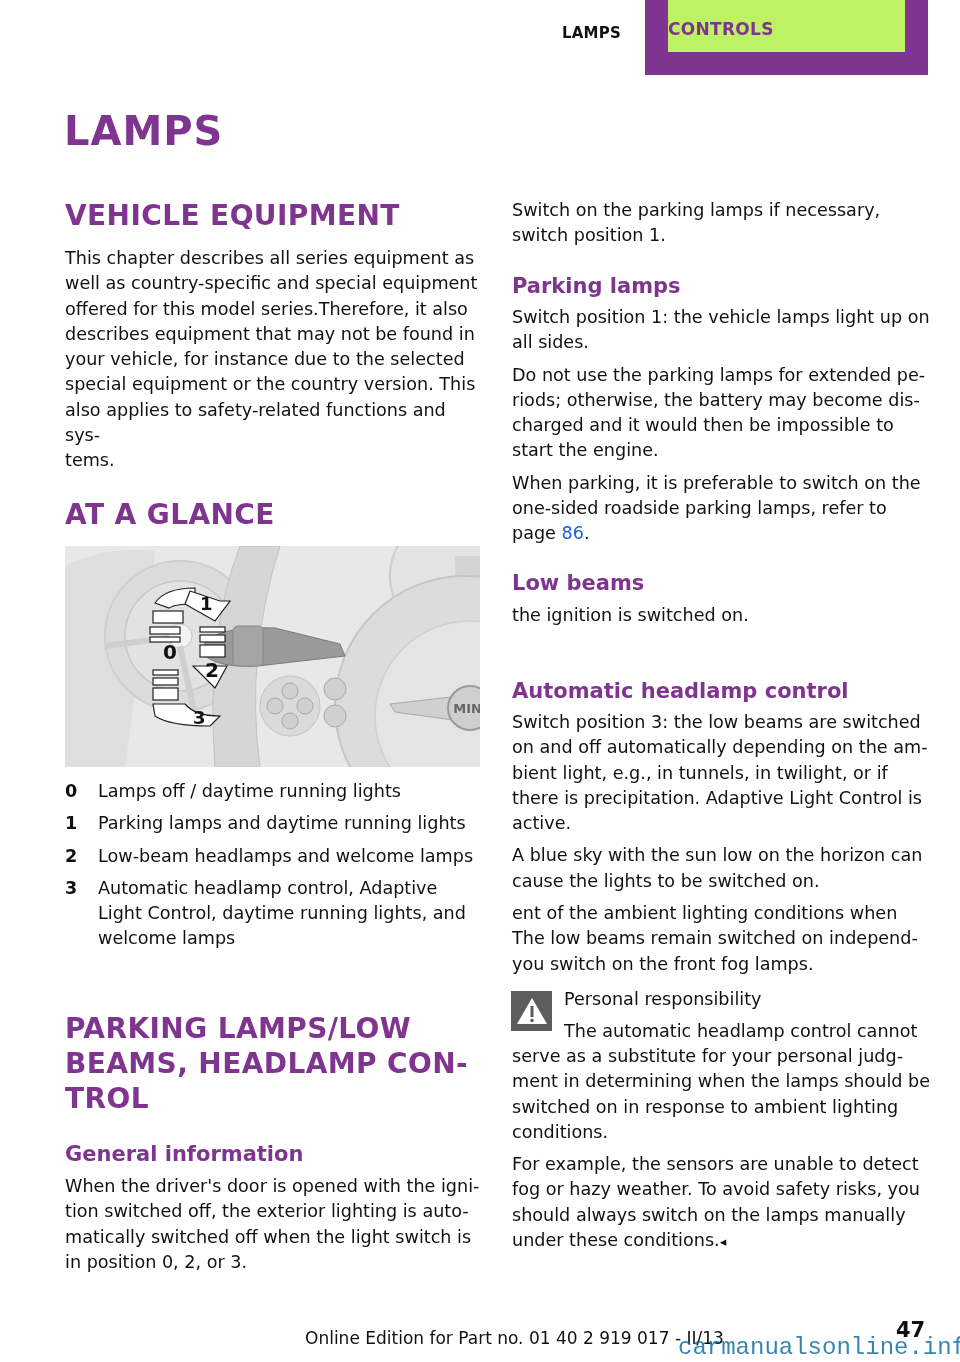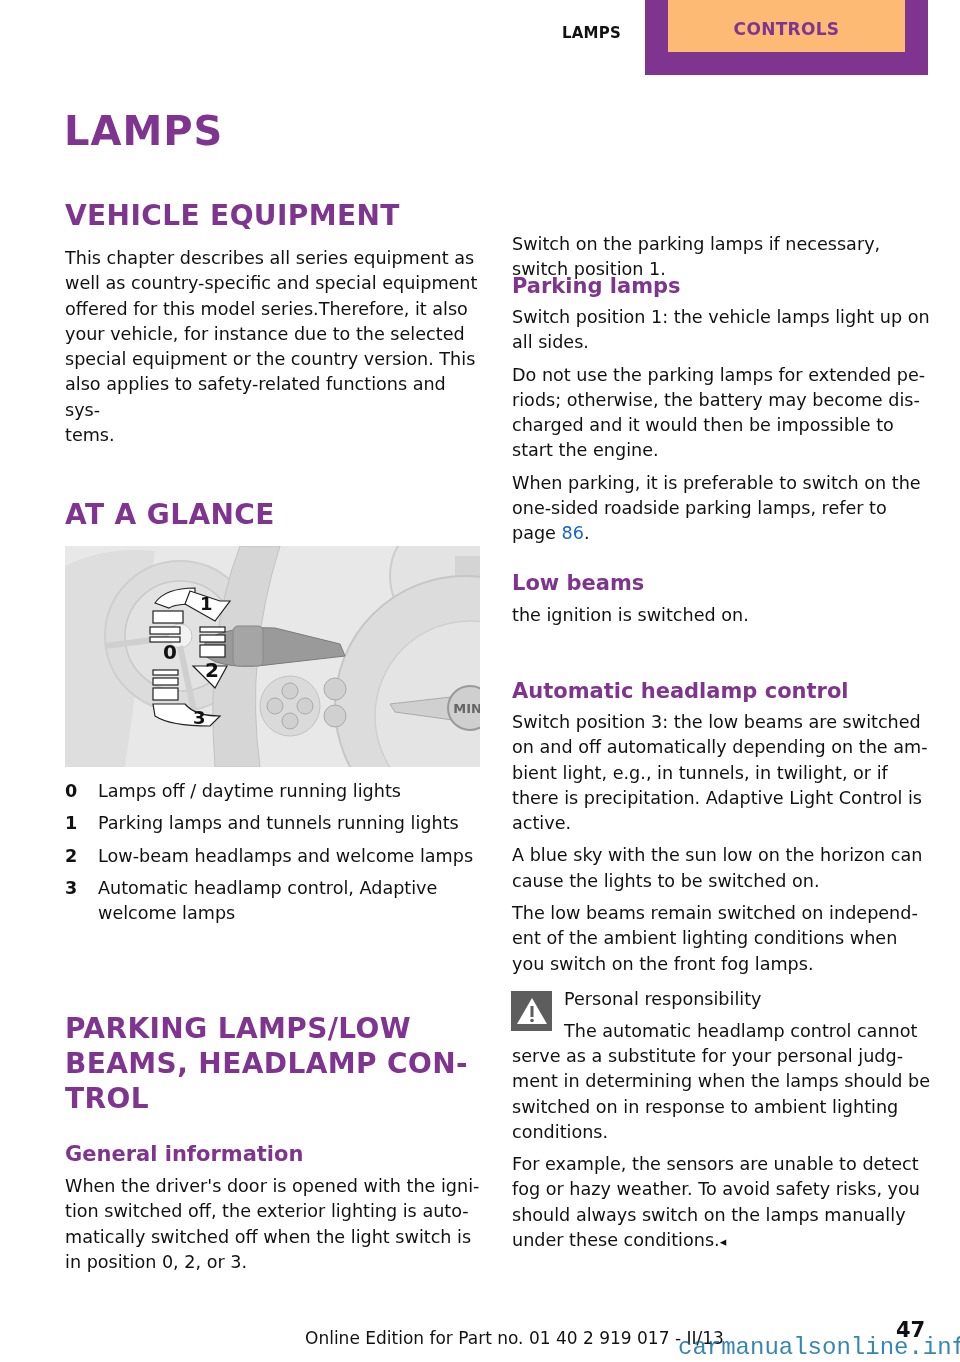--- a/index.html
+++ b/index.html
@@ -1,22 +1,22 @@
 <!DOCTYPE html>
 <html><head>
 <meta charset="utf-8">
 <style>
   html, body { margin: 0; padding: 0; background: #ffffff; }
   body { width: 960px; height: 1362px; position: relative; overflow: hidden;
          font-family: "DejaVu Sans", "Liberation Sans", sans-serif; color: #111; }
   .abs { position: absolute; }
   .run-head-left { left: 562px; top: 24px; font-size: 15px; font-weight: bold; letter-spacing: 0.2px; color: #111; }
   .tab-outer { left: 645px; top: 0; width: 283px; height: 75px; background: #7f358f; }
-  .tab-inner { left: 668px; top: 0; width: 237px; height: 52px; background: #fdba74;
-               display: flex; align-items: center; justify-content: center; padding-top: 6px; box-sizing: border-box; }
+  .tab-inner { left: 668px; top: 0; width: 237px; height: 52px; background: #bef264;
+               display: flex; align-items: center; padding-top: 6px; box-sizing: border-box; }
   .tab-label { font-size: 17px; font-weight: bold; color: #7f358f; letter-spacing: 0.3px; }
 
   .h1 { left: 64px; top: 108px; font-size: 40px; font-weight: bold; color: #7f358f; letter-spacing: 1px; }
   .h2 { font-size: 28px; font-weight: bold; color: #7f358f; line-height: 35px; letter-spacing: 0.4px; }
   .h3 { font-size: 21px; font-weight: bold; color: #7f358f; line-height: 26px; }
   .p  { font-size: 17.6px; line-height: 25.3px; color: #111; }
   .col-left { left: 65px; width: 420px; }
   .col-right { left: 512px; width: 420px; }
 
   .figure { left: 65px; top: 546px; width: 415px; height: 221px; background: #e9e9e9; overflow: hidden; }
@@ -42,20 +42,21 @@
   <span class="tab-label">CONTROLS</span>
 </div>
 
 <div class="abs h1">LAMPS</div>
 
 <div class="abs h2 col-left" style="top:198px;">VEHICLE EQUIPMENT</div>
 <div class="abs p col-left" style="top:246px;">
   <div>This chapter describes all series equipment as</div>
   <div>well as country-specific and special equipment</div>
   <div>offered for this model series.Therefore, it also</div>
+  <div>describes equipment that may not be found in</div>
   <div>your vehicle, for instance due to the selected</div>
   <div>special equipment or the country version. This</div>
   <div>also applies to safety-related functions and sys-</div>
   <div>tems.</div>
 </div>
 
 <div class="abs h2 col-left" style="top:497px;">AT A GLANCE</div>
 
 <div class="abs figure">
   <svg width="415" height="221" viewBox="0 0 415 221">
@@ -114,52 +115,53 @@
 <div class="abs legend">
   <div class="legend-row">
     <span class="legend-num">0</span>
     <span class="legend-text">
         <div>Lamps off / daytime running lights</div>
       </span>
   </div>
   <div class="legend-row">
     <span class="legend-num">1</span>
     <span class="legend-text">
-        <div>Parking lamps and tunnels running lights</div>
+        <div>Parking lamps and daytime running lights</div>
       </span>
   </div>
   <div class="legend-row">
     <span class="legend-num">2</span>
     <span class="legend-text">
         <div>Low-beam headlamps and welcome lamps</div>
       </span>
   </div>
   <div class="legend-row">
     <span class="legend-num">3</span>
     <span class="legend-text">
       <div>Automatic headlamp control, Adaptive</div>
+      <div>Light Control, daytime running lights, and</div>
       <div>welcome lamps</div>
     </span>
   </div>
 </div>
 
 <div class="abs h2 col-left" style="top:1011px;">
   <div>PARKING LAMPS/LOW</div>
   <div>BEAMS, HEADLAMP CON-</div>
   <div>TROL</div>
 </div>
 <div class="abs h3 col-left" style="top:1141px;">General information</div>
 <div class="abs p col-left" style="top:1174px;">
   <div>When the driver's door is opened with the igni-</div>
   <div>tion switched off, the exterior lighting is auto-</div>
   <div>matically switched off when the light switch is</div>
   <div>in position 0, 2, or 3.</div>
 </div>
 
-<div class="abs p col-right" style="top:198px;margin-top:34px;">
+<div class="abs p col-right" style="top:198px;">
   <div>Switch on the parking lamps if necessary,</div>
   <div>switch position 1.</div>
 </div>
 
 <div class="abs h3 col-right" style="top:273px;">Parking lamps</div>
 <div class="abs p col-right" style="top:305px;">
   <div>Switch position 1: the vehicle lamps light up on</div>
   <div>all sides.</div>
   <div style="height:7px"></div>
   <div>Do not use the parking lamps for extended pe-</div>
@@ -181,22 +183,22 @@
 <div class="abs p col-right" style="top:710px;">
   <div>Switch position 3: the low beams are switched</div>
   <div>on and off automatically depending on the am-</div>
   <div>bient light, e.g., in tunnels, in twilight, or if</div>
   <div>there is precipitation. Adaptive Light Control is</div>
   <div>active.</div>
   <div style="height:7px"></div>
   <div>A blue sky with the sun low on the horizon can</div>
   <div>cause the lights to be switched on.</div>
   <div style="height:7px"></div>
+  <div>ent of the ambient lighting conditions when</div>
   <div>The low beams remain switched on independ-</div>
-  <div>ent of the ambient lighting conditions when</div>
   <div>you switch on the front fog lamps.</div>
 </div>
 
 <div class="abs warn-icon">
   <svg width="34" height="30" viewBox="0 0 34 30">
     <polygon points="17,2 32,28 2,28" fill="#ffffff"></polygon>
     <rect x="15.5" y="10" width="3" height="11" fill="#5d5d5d"></rect>
     <circle cx="17" cy="24.5" r="1.8" fill="#5d5d5d"></circle>
   </svg>
 </div>

